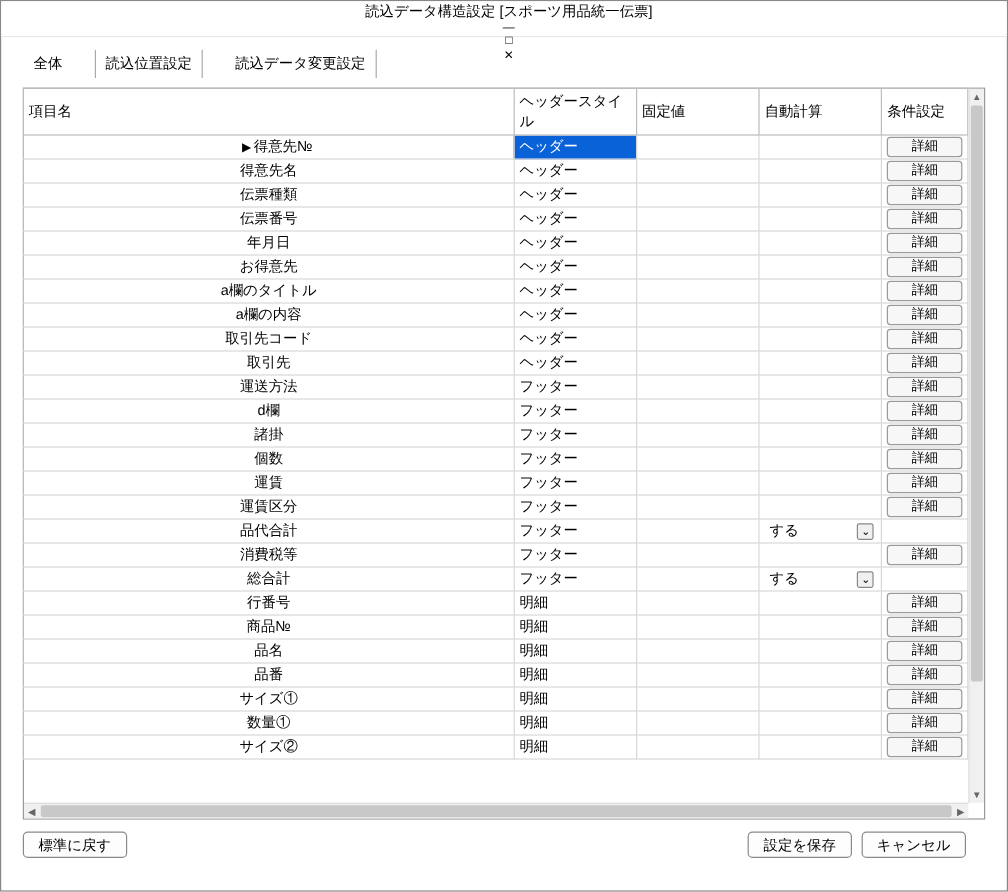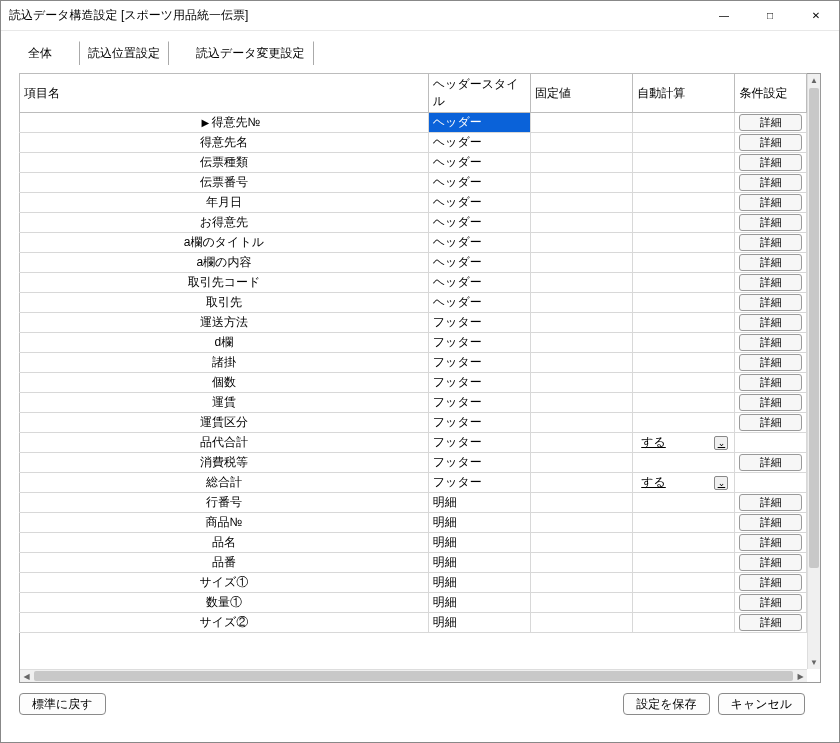--- a/index.html
+++ b/index.html
@@ -18,20 +18,21 @@
   }
   
   .titlebar {
     height: 30px;
     display: flex;
     align-items: center;
     padding-left: 8px;
     font-size: 12px;
     background: #fff;
     border-bottom: 1px solid #e8e8e8;
+    flex-direction: column;
   }
   .titlebar .title { flex: 1; }
   .titlebar .winbtn {
     width: 46px; height: 30px;
     display: flex; align-items: center; justify-content: center;
     font-family: "Segoe UI Symbol", sans-serif;
     font-size: 10px;
     cursor: pointer;
   }
   
@@ -109,21 +110,21 @@
   .col-auto { width:100px; }
   .col-cond { width:70px; }
   td.name-cell { padding-left: 28px; text-align: center; }
   td.name-cell.sel { padding-left: 16px; }
   .row-ptr { display:inline-block; width:12px; font-size:10px; }
   td.style-header { background:#ffe5ec; }
   td.style-header.sel { background:#0a62d9; color:#fff; }
   td.style-footer { background:#e3e7fb; }
   td.style-detail { background:#7de08f; }
   td.auto-cell, td.fixed-cell { background:#e8e8e8; }
-  td.auto-cell.white, td.fixed-cell.white { background:#fff;text-decoration:underline; }
+  td.auto-cell.white, td.fixed-cell.white { background:#fff; }
   td.cond-cell { background:#e8e8e8; text-align:center; padding:0 2px; }
   td.cond-cell.white { background:#fff; }
   .detail-btn {
     width: 100%;
     font-size: 11px;
     padding: 0 2px;
     border: 1px solid #9a9a9a;
     border-radius: 3px;
     background: #f7f7f7;
     cursor: pointer;

